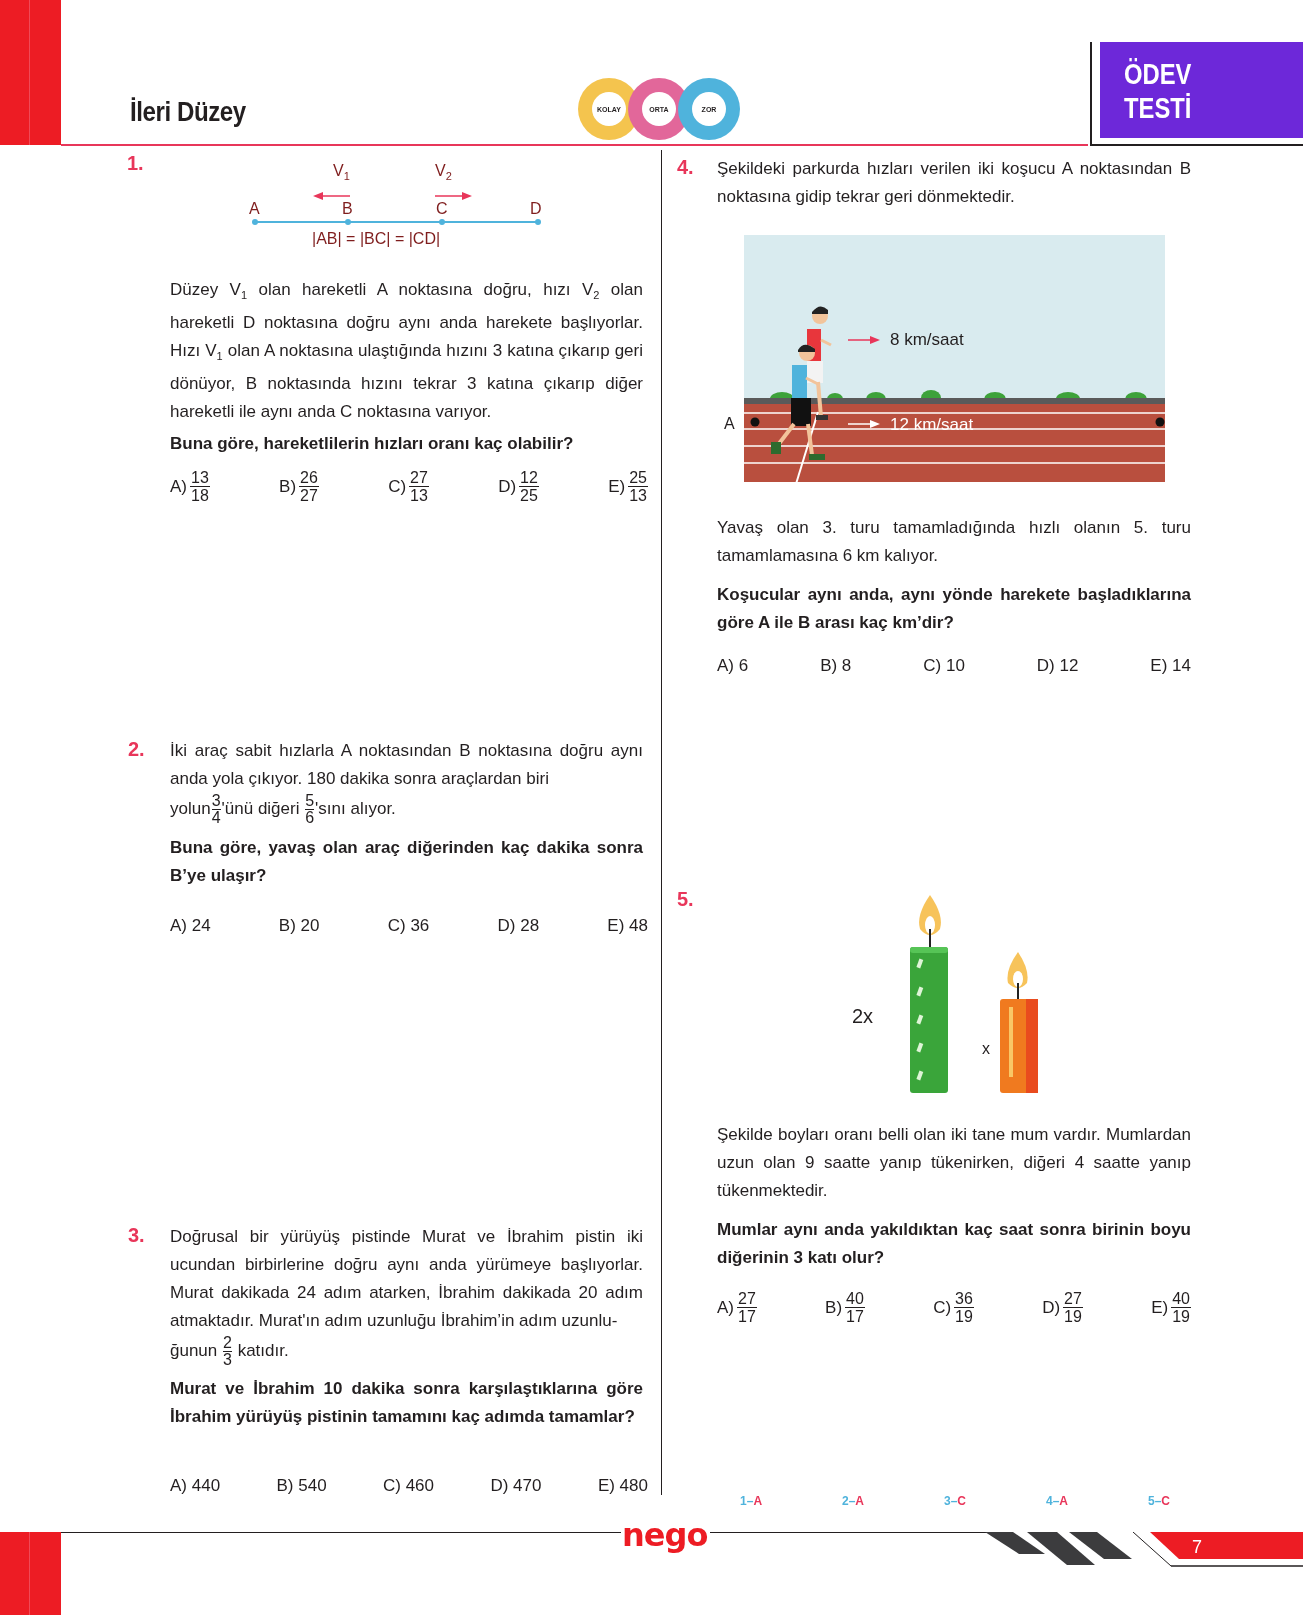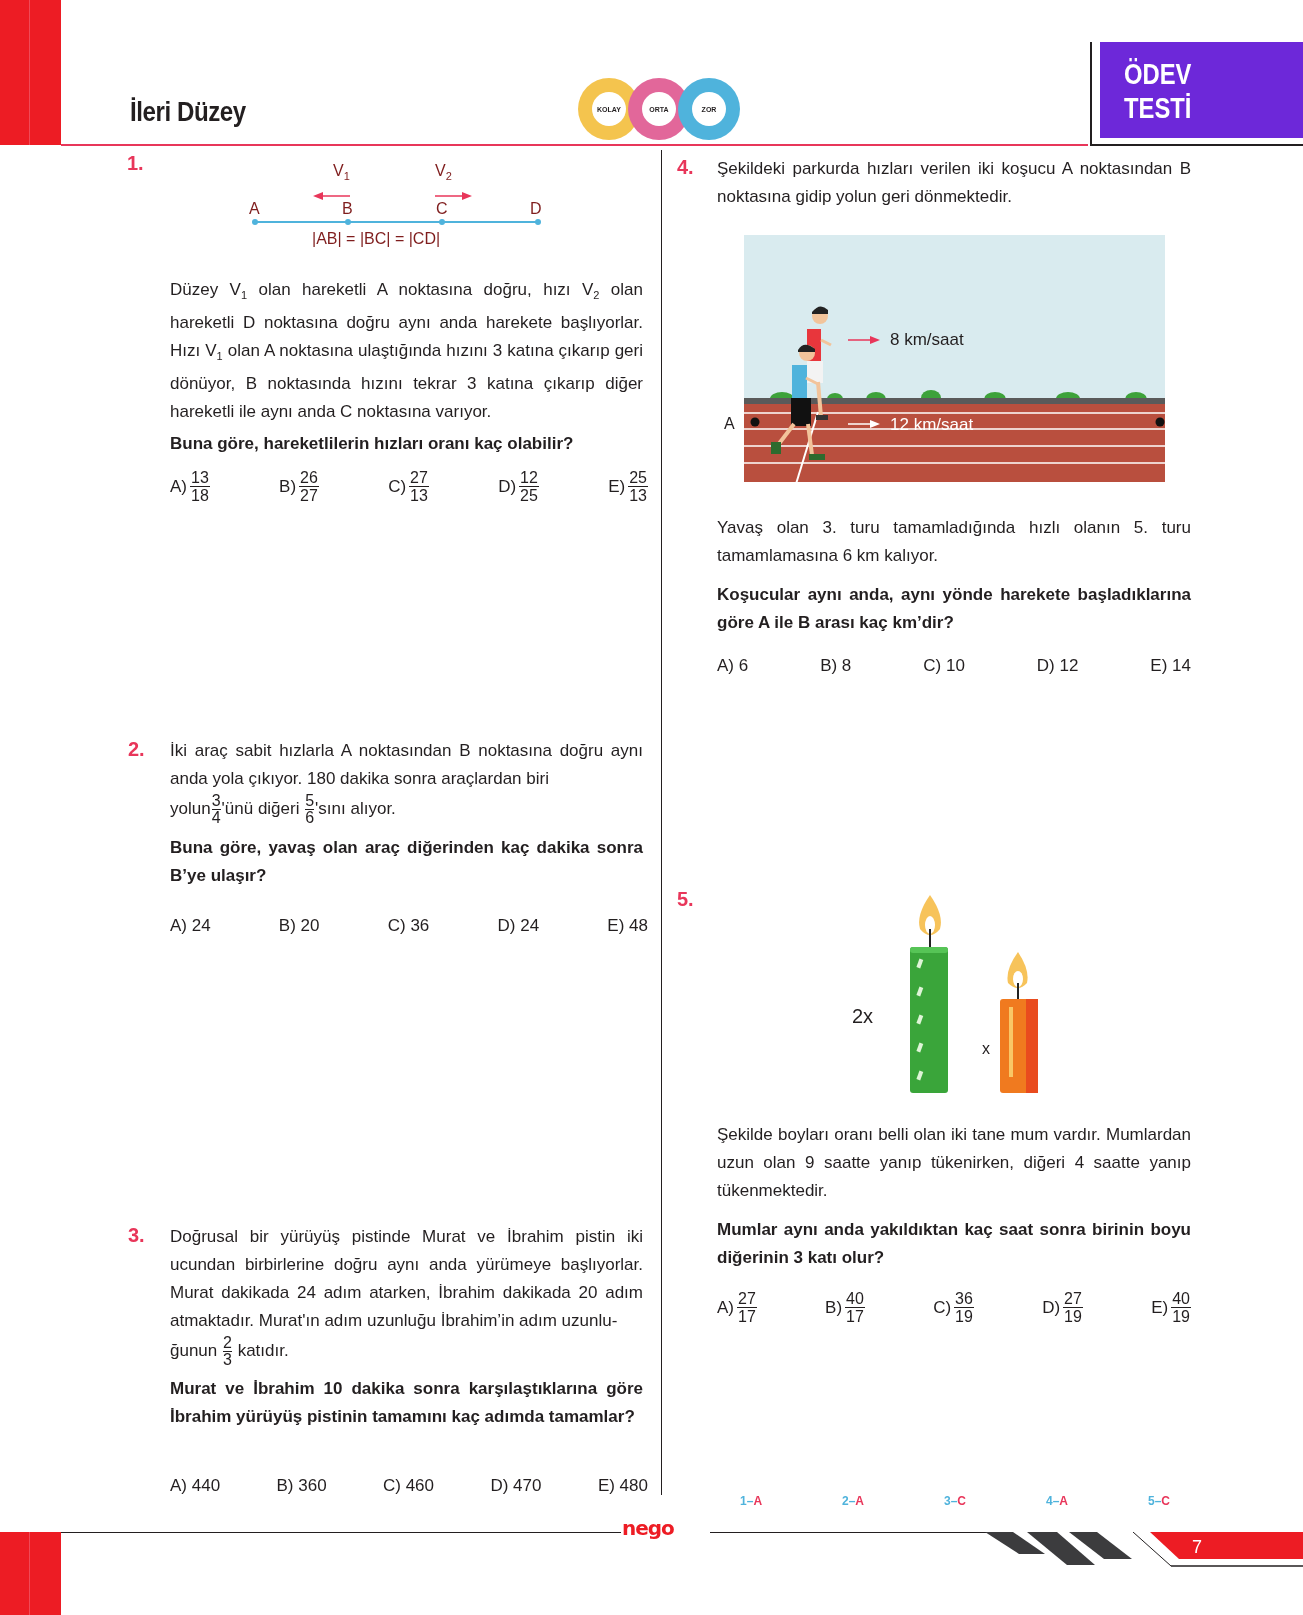--- a/index.html
+++ b/index.html
@@ -47,21 +47,21 @@
 
   .candle-fig { position: absolute; left: 850px; top: 895px; width: 200px; height: 200px; }
 
   .answer-key { position: absolute; left: 740px; top: 1494px; width: 430px; display: flex; justify-content: space-between; font-size: 12px; font-weight: bold; }
   .answer-key .n { color: #4fb3dc; }
   .answer-key .l { color: #e8365a; }
 
   .footer-rule { position: absolute; left: 61px; top: 1532px; width: 560px; height: 1px; background: #231f20; }
   .footer-rule2 { position: absolute; left: 710px; top: 1532px; width: 280px; height: 1px; background: #231f20; }
   .footer-text { position: absolute; left: 132px; top: 1628px; font-size: 17px; color: #555; margin-left: 40px; }
-  .logo { position: absolute; left: 622px; top: 1516px; font-size: 20px; font-weight: bold; color: #ed1c24; letter-spacing: -1px; font-family: "DejaVu Sans", sans-serif; }
+  .logo { position: absolute; left: 622px; top: 1516px; font-size: 32px; font-weight: bold; color: #ed1c24; letter-spacing: -1px; font-family: "DejaVu Sans", sans-serif; }
   .stripes { position: absolute; left: 985px; top: 1532px; width: 320px; height: 40px; }
   .page-num { position: absolute; left: 1192px; top: 1537px; color: #fff; font-size: 18px; }
 </style>
 </head>
 <body>
 
 <div class="red-strip top">
     <div class="inner-line"></div>
   </div>
 <div class="header-rule"></div>
@@ -163,43 +163,43 @@
     </span><span>'ünü diğeri</span> <span class="inline-frac">
       <span class="num">5</span>
       <span>6</span>
     </span><span>'sını alıyor.</span>
 </div>
 <div class="para bold" style="left:170px; top:834px; width:473px;">Buna göre, yavaş olan araç diğerinden kaç dakika sonra B’ye ulaşır?</div>
 <div class="opts" style="left:170px; top:916px; width:478px;">
   <span>A) 24</span>
   <span>B) 20</span>
   <span>C) 36</span>
-  <span>D) 24</span>
+  <span>D) 28</span>
   <span>E) 48</span>
 </div>
 
 <div class="qnum" style="left:128px; top:1224px;">3.</div>
 <div class="para" style="left:170px; top:1223px; width:473px;">
   <span>Doğrusal bir yürüyüş pistinde Murat ve İbrahim pistin iki ucundan birbirlerine doğru aynı anda yürümeye başlıyorlar. Murat dakikada 24 adım atarken, İbrahim dakikada 20 adım atmaktadır. Murat'ın adım uzunluğu İbrahim’in adım uzunlu-</span><br>
   <span>ğunun</span> <span class="inline-frac">
       <span class="num">2</span>
       <span>3</span>
     </span> <span>katıdır.</span>
 </div>
 <div class="para bold" style="left:170px; top:1375px; width:473px;">Murat ve İbrahim 10 dakika sonra karşılaştıklarına göre İbrahim yürüyüş pistinin tamamını kaç adımda tamamlar?</div>
 <div class="opts" style="left:170px; top:1476px; width:478px;">
   <span>A) 440</span>
-  <span>B) 360</span>
+  <span>B) 540</span>
   <span>C) 460</span>
   <span>D) 470</span>
   <span>E) 480</span>
 </div>
 
 <div class="qnum" style="left:677px; top:156px;">4.</div>
-<div class="para" style="left:717px; top:155px; width:474px;">Şekildeki parkurda hızları verilen iki koşucu A noktasından B noktasına gidip yolun geri dönmektedir.</div>
+<div class="para" style="left:717px; top:155px; width:474px;">Şekildeki parkurda hızları verilen iki koşucu A noktasından B noktasına gidip tekrar geri dönmektedir.</div>
 
 <div class="track-fig">
   <svg width="470" height="255" style="position:absolute;left:0;top:0;">
     <rect x="44" y="3" width="421" height="165" fill="#d9ebef"></rect>
     <g fill="#3da23a">
       <ellipse cx="82" cy="167" rx="12" ry="7"></ellipse>
       <ellipse cx="135" cy="167" rx="8" ry="6"></ellipse>
       <ellipse cx="176" cy="167" rx="10" ry="7"></ellipse>
       <ellipse cx="231" cy="166" rx="10" ry="8"></ellipse>
       <ellipse cx="295" cy="167" rx="11" ry="7"></ellipse>

